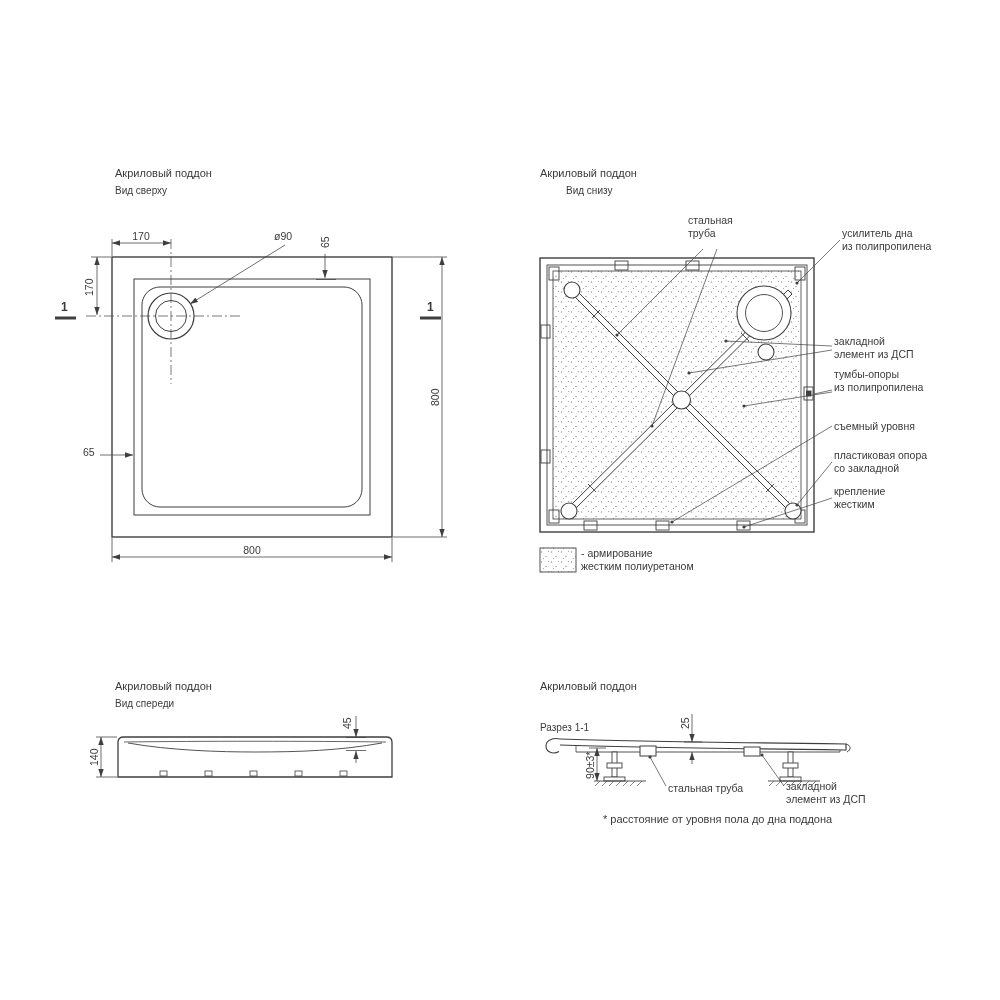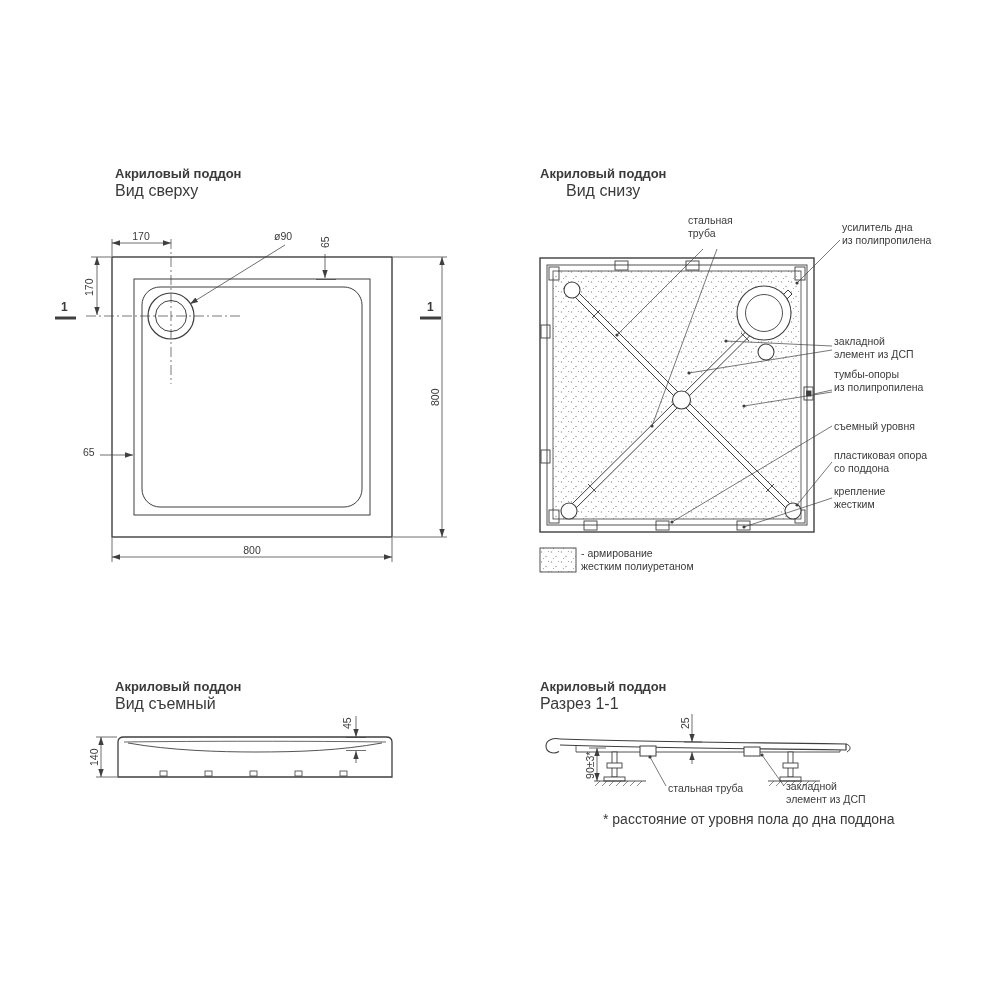--- a/index.html
+++ b/index.html
@@ -1,26 +1,26 @@
 <!DOCTYPE html>
 <html><head>
 <meta charset="utf-8">
 <style>
   html,body{margin:0;padding:0}
   body{width:1000px;height:1000px;background:#fff;position:relative;overflow:hidden;
        font-family:"Liberation Sans",sans-serif;color:#3a3a3a}
   .canvas{position:absolute;left:0;top:0;width:1000px;height:1000px}
   svg.lw{position:absolute;left:0;top:0}
   .t{position:absolute;font-size:10.5px;line-height:12.5px;white-space:pre-line}
-  .title{font-size:13px;font-weight:bold;line-height:15px}
-  .sub{font-size:16px;line-height:15px}
+  .title{font-size:11px;font-weight:normal;line-height:15px}
+  .sub{font-size:10px;line-height:15px}
   .c{text-align:center}
   .rot{transform:rotate(-90deg)}
   .mark{font-size:12px;font-weight:bold}
-  .small{font-size:14px}
+  .small{font-size:11px}
 </style>
 </head>
 <body>
 
 <div class="canvas">
 
 <svg class="lw" width="1000" height="1000" viewBox="0 0 1000 1000">
   <defs>
     <marker id="aE" markerWidth="12" markerHeight="10" refX="8" refY="4" orient="auto" markerUnits="userSpaceOnUse">
       <path d="M0,1.3 L8,4 L0,6.7 Z" fill="#3f3f3f"></path>
@@ -201,41 +201,41 @@
 <div class="t" style="left:83px;top:446px">65</div>
 <div class="t c rot" style="left:417px;top:391px;width:36px">800</div>
 <div class="t c" style="left:234px;top:544px;width:36px">800</div>
 <div class="t mark" style="left:61px;top:301px">1</div>
 <div class="t mark" style="left:427px;top:301px">1</div>
 
 <div class="t title" style="left:540px;top:166px">Акриловый поддон</div>
 <div class="t sub" style="left:566px;top:183px">Вид снизу</div>
 <div class="t" style="left:688px;top:214px">стальная
 труба</div>
-<div class="t" style="left:842px;top:221px">усилитель дна
+<div class="t" style="left:842px;top:227px">усилитель дна
 из полипропилена</div>
 <div class="t" style="left:834px;top:335px">закладной
 элемент из ДСП</div>
 <div class="t" style="left:834px;top:368px">тумбы-опоры
 из полипропилена</div>
 <div class="t" style="left:834px;top:420px">съемный уровня</div>
 <div class="t" style="left:834px;top:449px">пластиковая опора
-со поддона</div>
+со закладной</div>
 <div class="t" style="left:834px;top:485px">крепление
 жестким</div>
 <div class="t" style="left:581px;top:547px">- армирование
 жестким полиуретаном</div>
 
 <div class="t title" style="left:115px;top:679px">Акриловый поддон</div>
-<div class="t sub" style="left:115px;top:696px">Вид съемный</div>
+<div class="t sub" style="left:115px;top:696px">Вид спереди</div>
 <div class="t c rot" style="left:336px;top:717px;width:22px">45</div>
 <div class="t c rot" style="left:79px;top:751px;width:30px">140</div>
 
 <div class="t title" style="left:540px;top:679px">Акриловый поддон</div>
-<div class="t sub" style="left:540px;top:696px">Разрез 1-1</div>
+<div class="t sub" style="left:540px;top:720px">Разрез 1-1</div>
 <div class="t c rot" style="left:674px;top:717px;width:22px">25</div>
 <div class="t c rot" style="left:570px;top:759px;width:40px">90±3*</div>
 <div class="t" style="left:668px;top:782px">стальная труба</div>
 <div class="t" style="left:786px;top:780px">закладной
 элемент из ДСП</div>
 <div class="t small" style="left:603px;top:813px">* расстояние от уровня пола до дна поддона</div>
 
 </div>
 
 </body></html>

